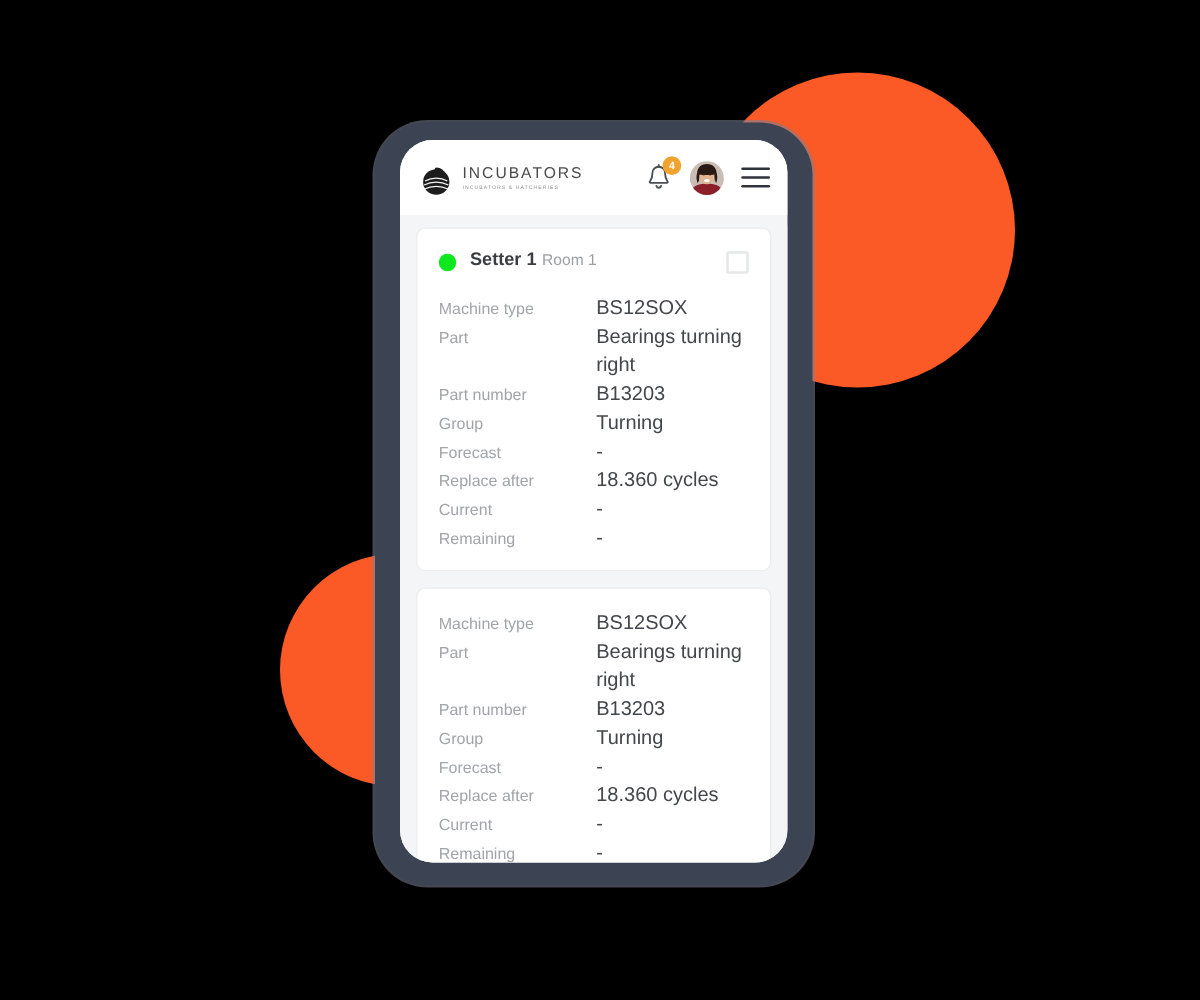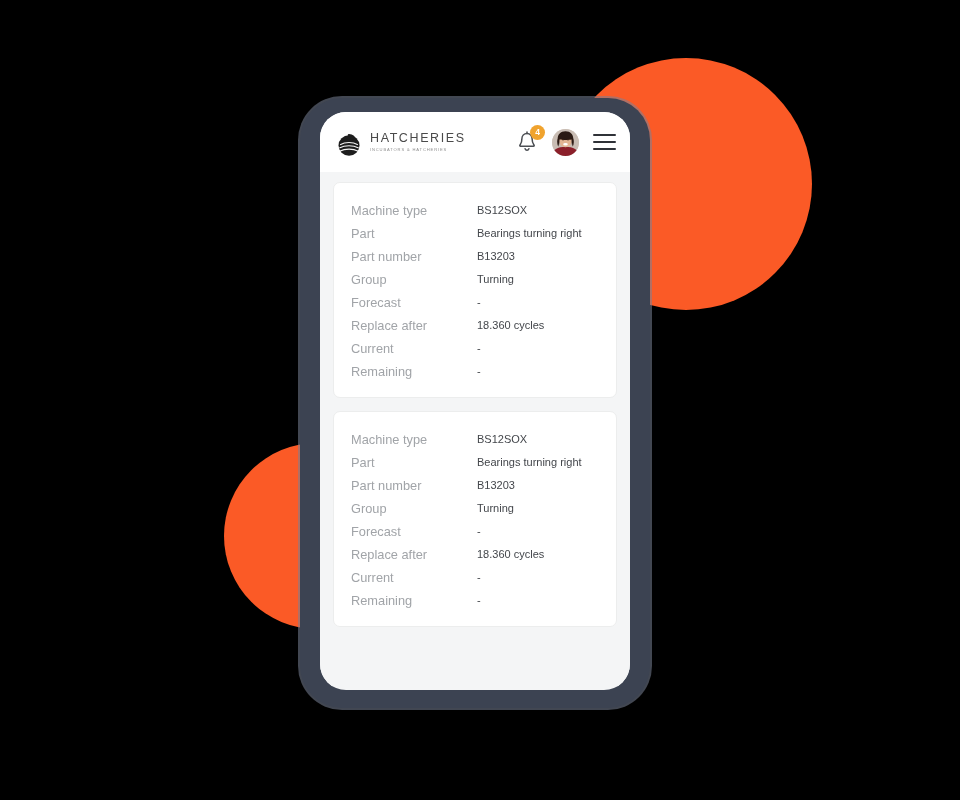--- a/index.html
+++ b/index.html
@@ -206,21 +206,21 @@
     align-items: flex-start;
     line-height: 23px;
   }
   .spec-label {
     width: 126px;
     flex: none;
     font-size: 12.8px;
     color: #a1a4a8;
   }
   .spec-value {
-    font-size: 11px;
+    font-size: 16px;
     color: #43464b;
   }
 </style>
 </head>
 <body>
 
 <div id="stage">
 
   <div class="blob blob-top-right"></div>
   <div class="blob blob-bottom-left"></div>
@@ -235,21 +235,21 @@
         <span class="brand-mark">
           <svg width="26" height="28" viewBox="0 0 26 28">
             <ellipse cx="13" cy="17.5" rx="10.5" ry="10.2" fill="#1d1d1d"></ellipse>
             <path d="M13 7.3c3.4 0 5.6 2.1 5.6 4.6 0 2.4-1.9 4.1-4.2 4.1-1.9 0-3.3-1.2-3.3-2.7 0-1.3 1-2.2 2.2-2.2.9 0 1.6.6 1.6 1.4 0 .6-.4 1-.9 1-.3 0-.6-.2-.6-.5" fill="none" stroke="#1d1d1d" stroke-width="2.6" stroke-linecap="round"></path>
             <path d="M4.1 16.8c2.6-1.5 6-2.3 8.9-2.3s6.3.8 8.9 2.3" fill="none" stroke="#ffffff" stroke-width="1.1" opacity="0.95"></path>
             <path d="M3.3 20c2.9-1.5 6.4-2.3 9.7-2.3s6.8.8 9.7 2.3" fill="none" stroke="#ffffff" stroke-width="1.1" opacity="0.95"></path>
             <path d="M3.6 23.2c2.8-1.4 6.1-2.1 9.4-2.1s6.6.7 9.4 2.1" fill="none" stroke="#ffffff" stroke-width="1.1" opacity="0.95"></path>
           </svg>
         </span>
         <span class="brand-text">
-          <span class="brand-name">HATCHERIES</span>
+          <span class="brand-name">INCUBATORS</span>
           <span class="brand-tag">INCUBATORS &amp; HATCHERIES</span>
         </span>
       </div>
 
       <div class="header-actions">
 
         <div class="bell-wrap">
           <span>
             <svg width="22" height="24" viewBox="0 0 22 24">
               <path d="M11 3.4c-3 0-5.1 2.4-5.1 5.4 0 4.3-1.3 5.4-2 6.4-.3.5 0 1.1.6 1.1h13c.6 0 .9-.6.6-1.1-.7-1-2-2.1-2-6.4 0-3-2.1-5.4-5.1-5.4z" fill="none" stroke="#4b4e53" stroke-width="1.5" stroke-linejoin="round"></path>
@@ -279,20 +279,28 @@
           <span></span>
           <span></span>
         </div>
 
       </div>
     </div>
 
     <div class="app-body">
 
       <div class="card">
+        <div class="card-head">
+          <span class="status-dot"></span>
+          <span class="card-titles">
+            <span class="card-title">Setter 1</span>
+            <span class="card-sub">Room 1</span>
+          </span>
+          <span class="card-check"></span>
+        </div>
 
         <div class="spec-row">
           <span class="spec-label">Machine type</span>
           <span class="spec-value">BS12SOX</span>
         </div>
         <div class="spec-row">
           <span class="spec-label">Part</span>
           <span class="spec-value">Bearings turning right</span>
         </div>
         <div class="spec-row">

